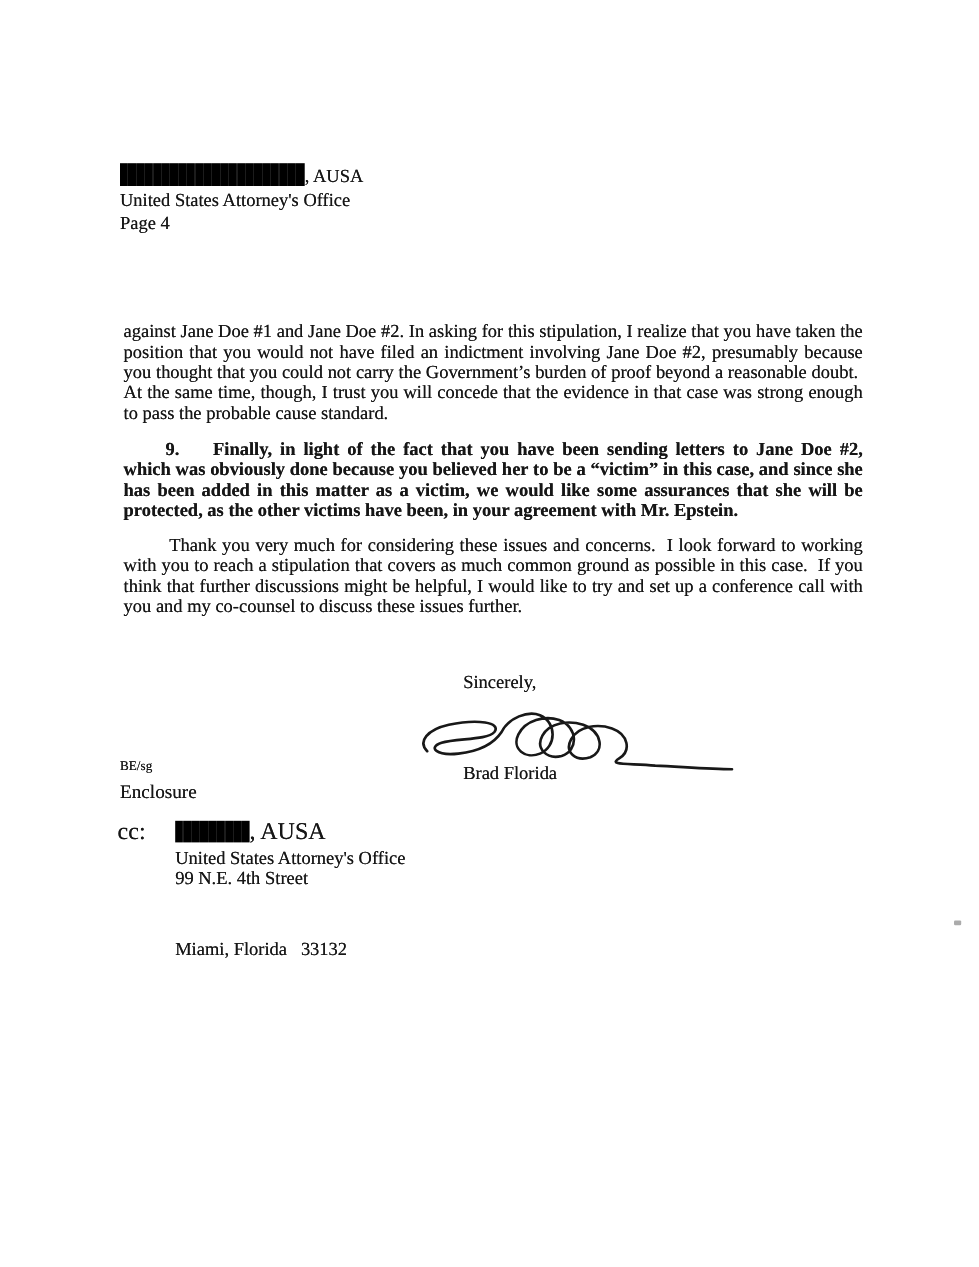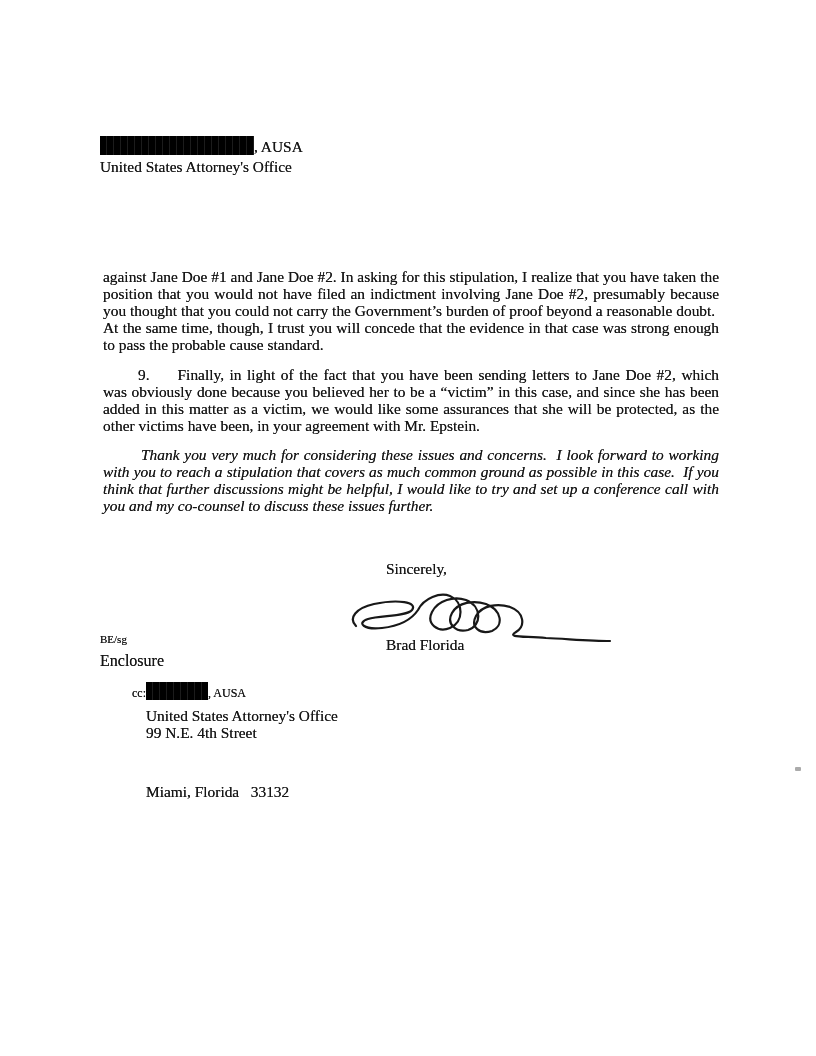--- a/index.html
+++ b/index.html
@@ -27,33 +27,33 @@
   .redaction-lg { width: 154px; height: 19px; }
   .redaction-sm { width: 62px; height: 18px; }
 
   
   .body-text {
     left: 103px; top: 221px; width: 616px;
     font-size: 15.4px; line-height: 17px;
     text-align: justify;
   }
   .body-text p { margin: 0 0 12.5px 0; }
-  .body-text p.p9 { text-indent: 35px; }
-  .body-text p.pclose { text-indent: 38px; margin-top: 0.5px; font-style: italic; }
+  .body-text p.p9 { text-indent: 35px; font-weight: bold; }
+  .body-text p.pclose { text-indent: 38px; margin-top: 0.5px; }
   .tab { display: inline-block; width: 28px; }
 
   
   .sincerely { left: 386px; top: 513px; font-size: 15.4px; text-align: center; }
   .signature-svg { left: 346px; top: 541px; }
   .sig-name { left: 386px; top: 589px; font-size: 15.4px; }
 
   
   .initials { left: 100px; top: 586px; font-size: 11px; }
   .enclosure { left: 100px; top: 605px; font-size: 16px; }
-  .cc-row { left: 98px; top: 635px; font-size: 12px; white-space: nowrap; text-align: right; }
+  .cc-row { left: 98px; top: 635px; font-size: 20px; white-space: nowrap; }
   .cc-label { display: inline-block; width: 48px; }
   .cc-line { left: 146px; font-size: 15.4px; white-space: pre; }
   .cc2 { top: 660px; }
   .cc3 { top: 677px; }
   .cc4 { top: 736px; }
 
   .speck {
     left: 795px; top: 720px; width: 6px; height: 4px;
     background: #8f8f8f; opacity: 0.75; border-radius: 1px;
     filter: blur(0.4px);
@@ -62,20 +62,21 @@
 </head>
 <body>
 
 <div class="page">
 
   <div class="abs header">
     <div class="header-line1">
       <span class="redaction redaction-lg"></span><span>, AUSA</span>
     </div>
     <div>United States Attorney's Office</div>
+    <div>Page 4</div>
   </div>
 
   <div class="abs body-text">
     <p>against Jane Doe #1 and Jane Doe #2. In asking for this stipulation, I realize that you have taken the position that you would not have filed an indictment involving Jane Doe #2, presumably because you thought that you could not carry the Government’s burden of proof beyond a reasonable doubt.&nbsp; At the same time, though, I trust you will concede that the evidence in that case was strong enough to pass the probable cause standard.</p>
     <p class="p9"><span>9.</span><span class="tab"></span><span>Finally, in light of the fact that you have been sending letters to Jane Doe #2, which was obviously done because you believed her to be a “victim” in this case, and since she has been added in this matter as a victim, we would like some assurances that she will be protected, as the other victims have been, in your agreement with Mr. Epstein.</span></p>
     <p class="pclose">Thank you very much for considering these issues and concerns.&nbsp; I look forward to working with you to reach a stipulation that covers as much common ground as possible in this case.&nbsp; If you think that further discussions might be helpful, I would like to try and set up a conference call with you and my co-counsel to discuss these issues further.</p>
   </div>
 
   <div class="abs sincerely">Sincerely,</div>
 

